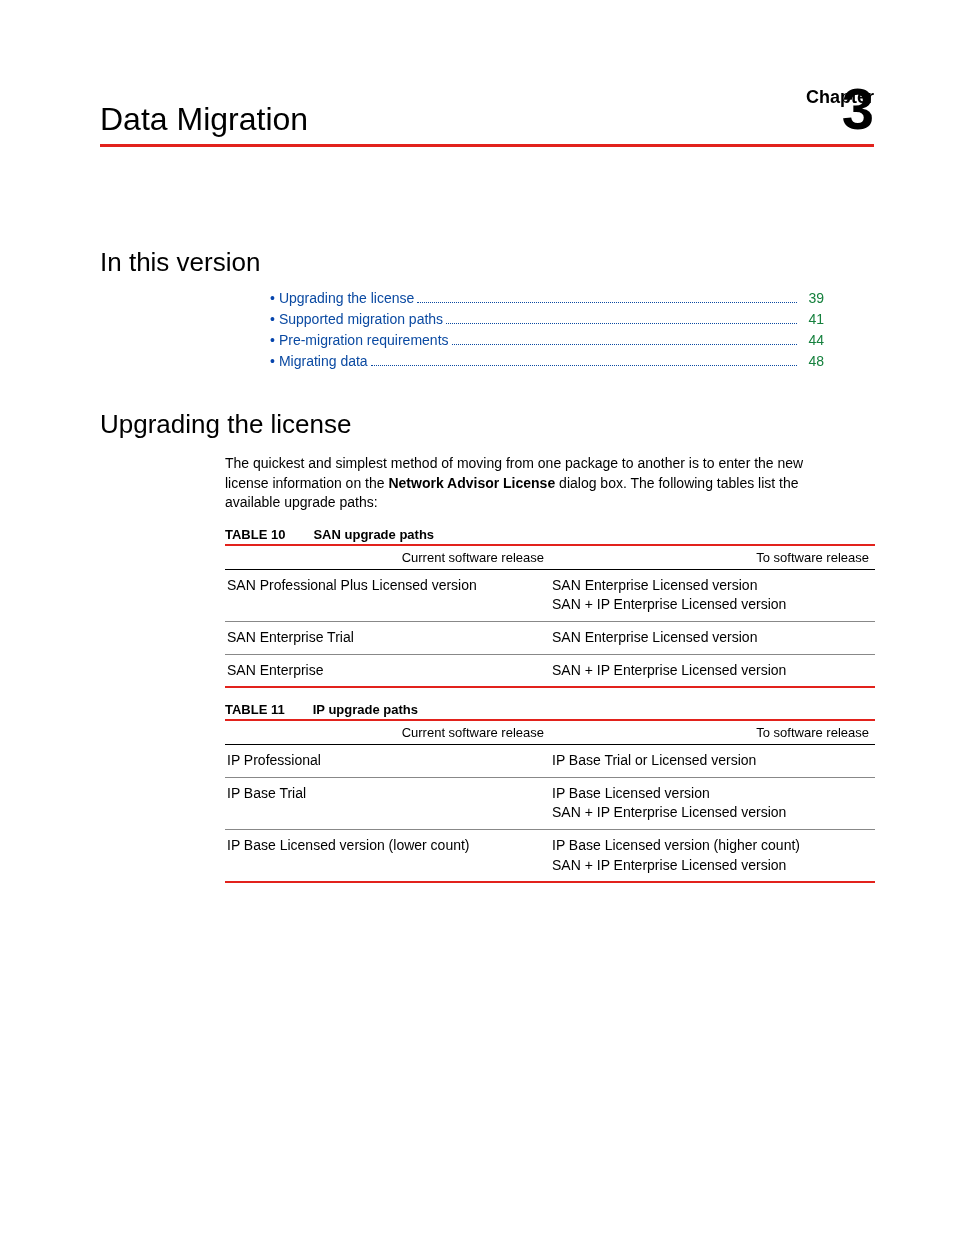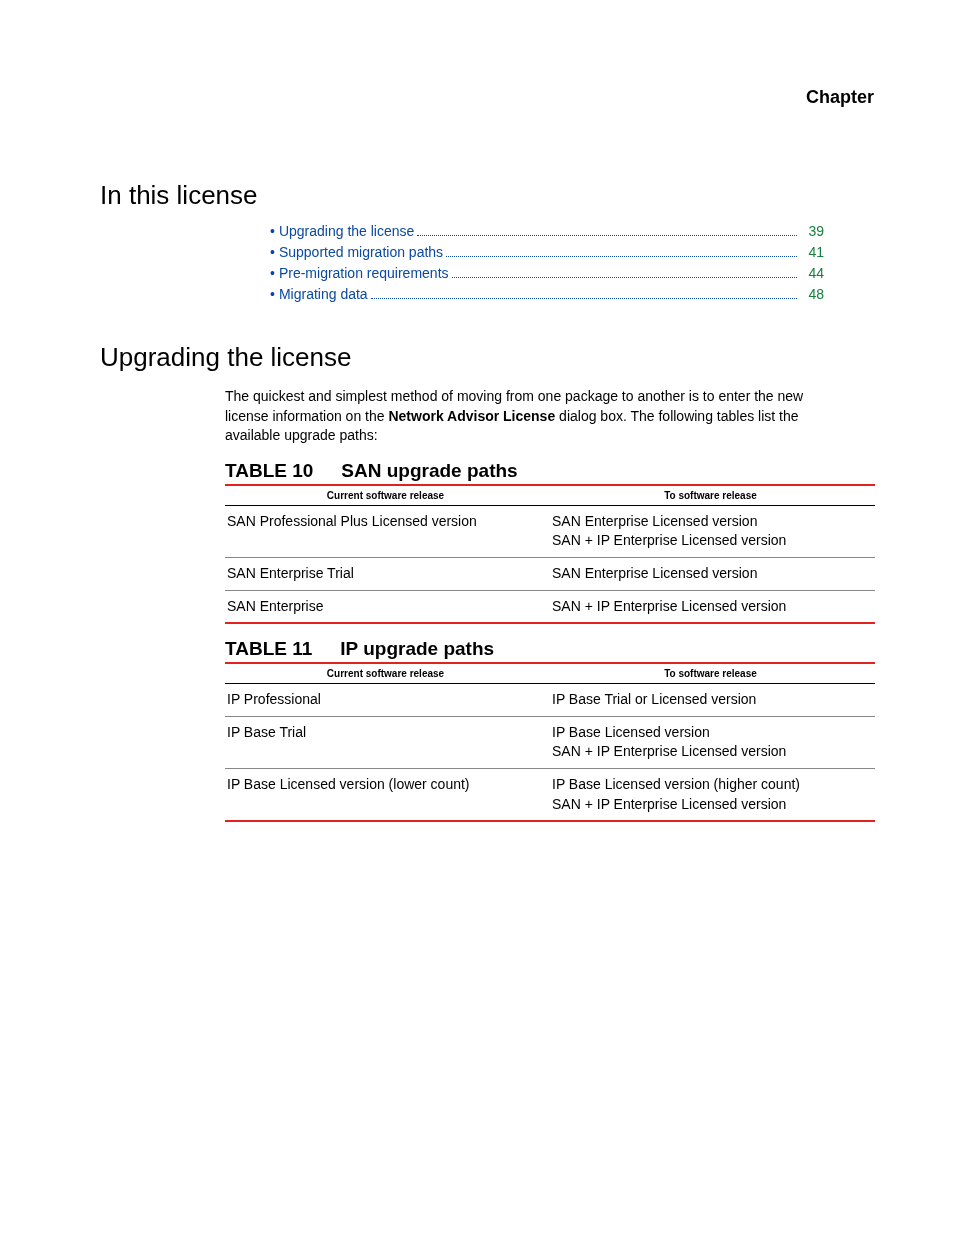--- a/index.html
+++ b/index.html
@@ -76,63 +76,67 @@
   .toc-page { color: #15803d; min-width: 24px; text-align: right; }
   .body-text {
     margin-left: 125px;
     margin-right: 30px;
     font-size: 14px;
     line-height: 1.4;
   }
   .bold { font-weight: bold; }
   .table-caption {
     margin-left: 125px;
-    font-size: 19px;
+    font-size: 13px;
     margin-top: 14px;
     margin-bottom: 2px;
     font-family: "Arial Narrow", Arial, sans-serif;
     font-stretch: condensed;
   }
   .table-caption .table-num { font-weight: bold; margin-right: 28px; }
   .table-caption .table-title { font-weight: bold; }
   table.upgrade {
     margin-left: 125px;
     width: 650px;
     border-collapse: collapse;
     font-size: 14px;
   }
   table.upgrade th {
-    text-align: center;
+    text-align: right;
     border-top: 2px solid #e2221c;
     border-bottom: 1px solid #000;
     padding: 4px 6px 4px 2px;
     font-family: "Arial Narrow", Arial, sans-serif;
     font-stretch: condensed;
-    font-weight: bold;
-    font-size: 10px;
+    font-weight: normal;
+    font-size: 13px;
   }
   table.upgrade td {
     vertical-align: top;
     padding: 6px 6px 6px 2px;
     border-bottom: 1px solid #888;
     line-height: 1.4;
   }
   table.upgrade tr:last-child td {
     border-bottom: 2px solid #e2221c;
   }
   table.upgrade th:first-child,
   table.upgrade td:first-child { width: 50%; }
 </style>
 </head>
 <body>
 
 <div class="page">
   <div class="chapter-label">Chapter</div>
-
-  <div class="section-heading in-this-chapter">In this license</div>
+  <div class="header-row">
+    <div class="title">Data Migration</div>
+    <div class="chapter-number">3</div>
+  </div>
+
+  <div class="section-heading in-this-chapter">In this version</div>
 
   <div class="toc">
     <div class="toc-row">
       <span class="toc-bullet">•</span>
       <span class="toc-label">Upgrading the license</span>
       <span class="toc-dots"></span>
       <span class="toc-page">39</span>
     </div>
     <div class="toc-row">
       <span class="toc-bullet">•</span>

